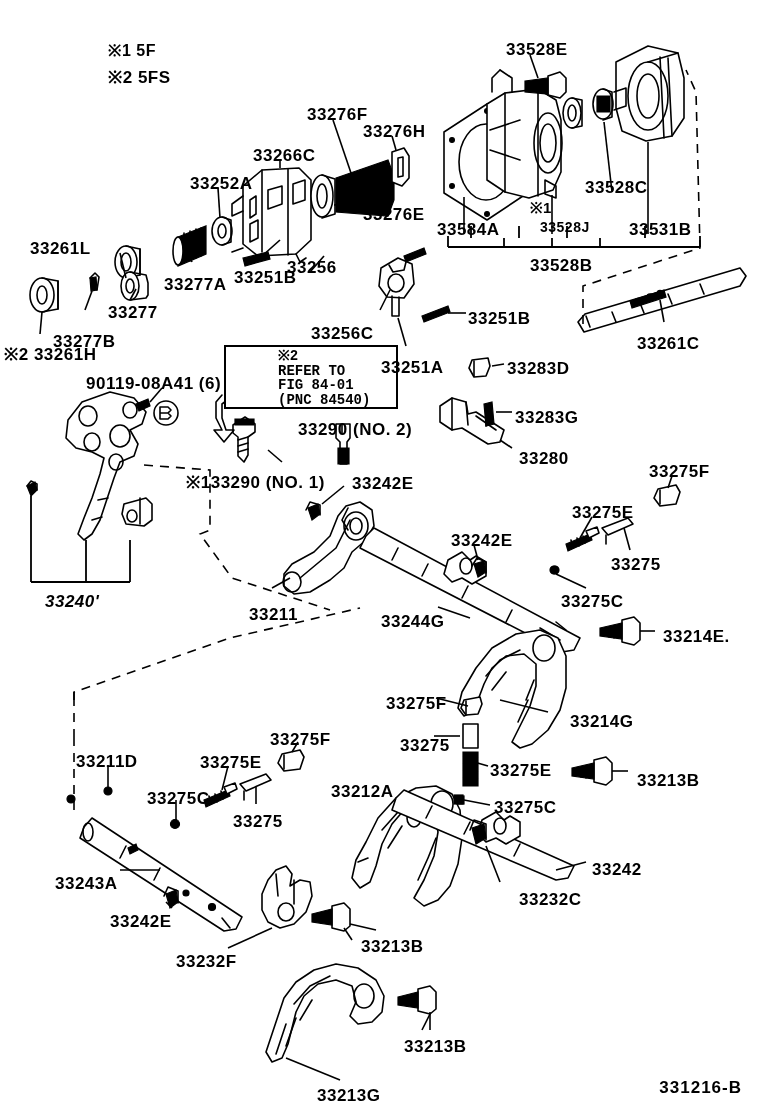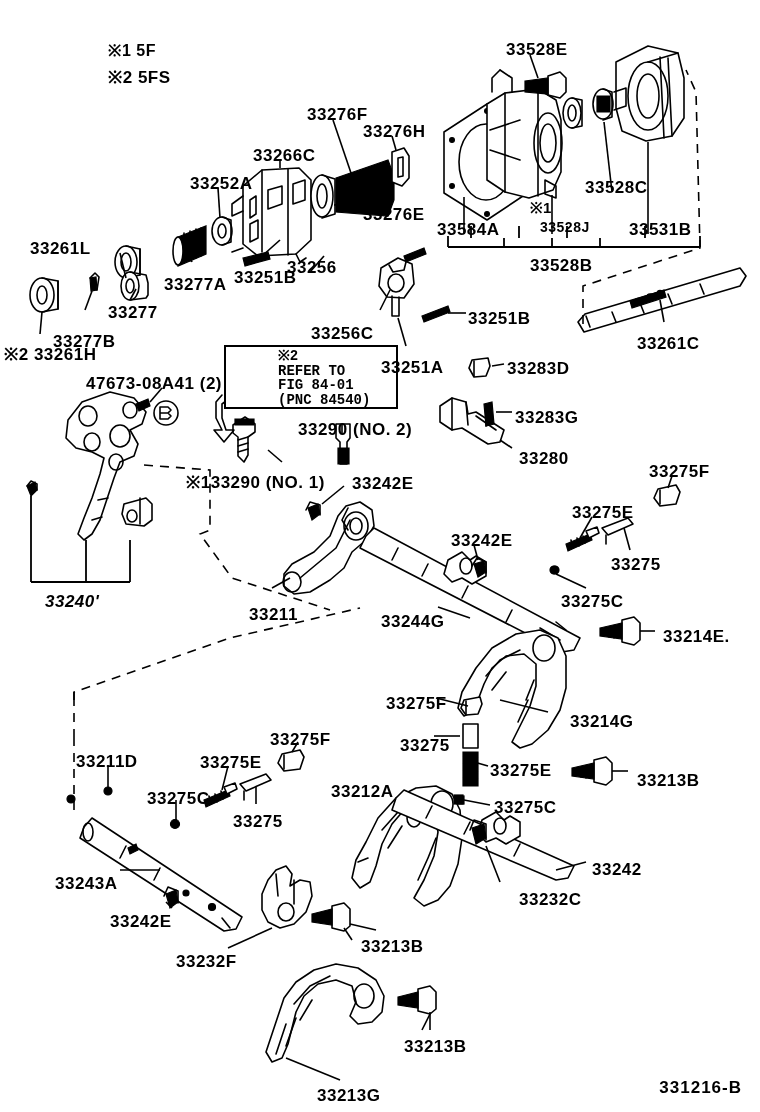--- a/index.html
+++ b/index.html
@@ -506,21 +506,21 @@
       <div class="lbl" style="left: 234px; top: 268px; font-size: 17px;">33251B</div>
       <div class="lbl" style="left: 287px; top: 258px; font-size: 17px;">33256</div>
       <div class="lbl" style="left: 108px; top: 303px; font-size: 17px;">33277</div>
       <div class="lbl" style="left: 53px; top: 322px; font-size: 17px; margin-top: 10px;">33277B</div>
       <div class="lbl" style="left: 4px; top: 345px; font-size: 17px;">※2 33261H</div>
       <div class="lbl" style="left: 311px; top: 324px; font-size: 17px;">33256C</div>
       <div class="lbl" style="left: 468px; top: 309px; font-size: 17px;">33251B</div>
       <div class="lbl" style="left: 381px; top: 358px; font-size: 17px;">33251A</div>
       <div class="lbl" style="left: 637px; top: 334px; font-size: 17px;">33261C</div>
       <div class="lbl" style="left: 507px; top: 359px; font-size: 17px;">33283D</div>
-      <div class="lbl" style="left: 86px; top: 374px; font-size: 17px;">47673-08A41 (2)</div>
+      <div class="lbl" style="left: 86px; top: 374px; font-size: 17px;">90119-08A41 (6)</div>
       <div class="lbl" style="left: 515px; top: 408px; font-size: 17px;">33283G</div>
       <div class="lbl" style="left: 298px; top: 420px; font-size: 17px;">33290 (NO. 2)</div>
       <div class="lbl" style="left: 519px; top: 449px; font-size: 17px;">33280</div>
       <div class="lbl" style="left: 186px; top: 473px; font-size: 17px;">※133290 (NO. 1)</div>
       <div class="lbl" style="left: 352px; top: 474px; font-size: 17px;">33242E</div>
       <div class="lbl" style="left: 649px; top: 462px; font-size: 17px;">33275F</div>
       <div class="lbl" style="left: 572px; top: 503px; font-size: 17px;">33275E</div>
       <div class="lbl" style="left: 451px; top: 531px; font-size: 17px;">33242E</div>
       <div class="lbl" style="left: 611px; top: 555px; font-size: 17px;">33275</div>
       <div class="lbl" style="left: 561px; top: 592px; font-size: 17px;">33275C</div>

